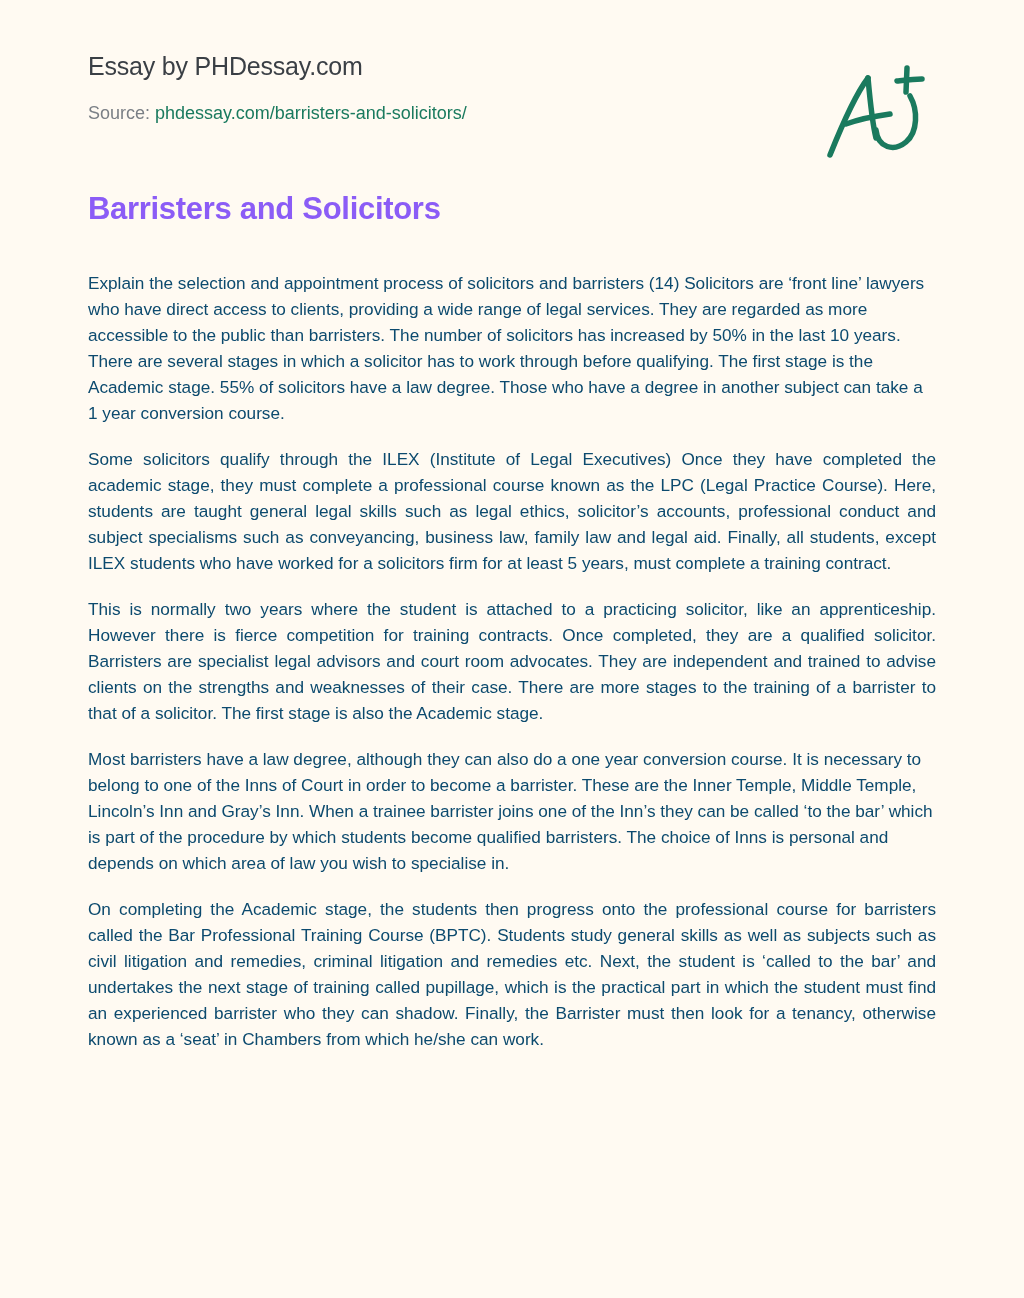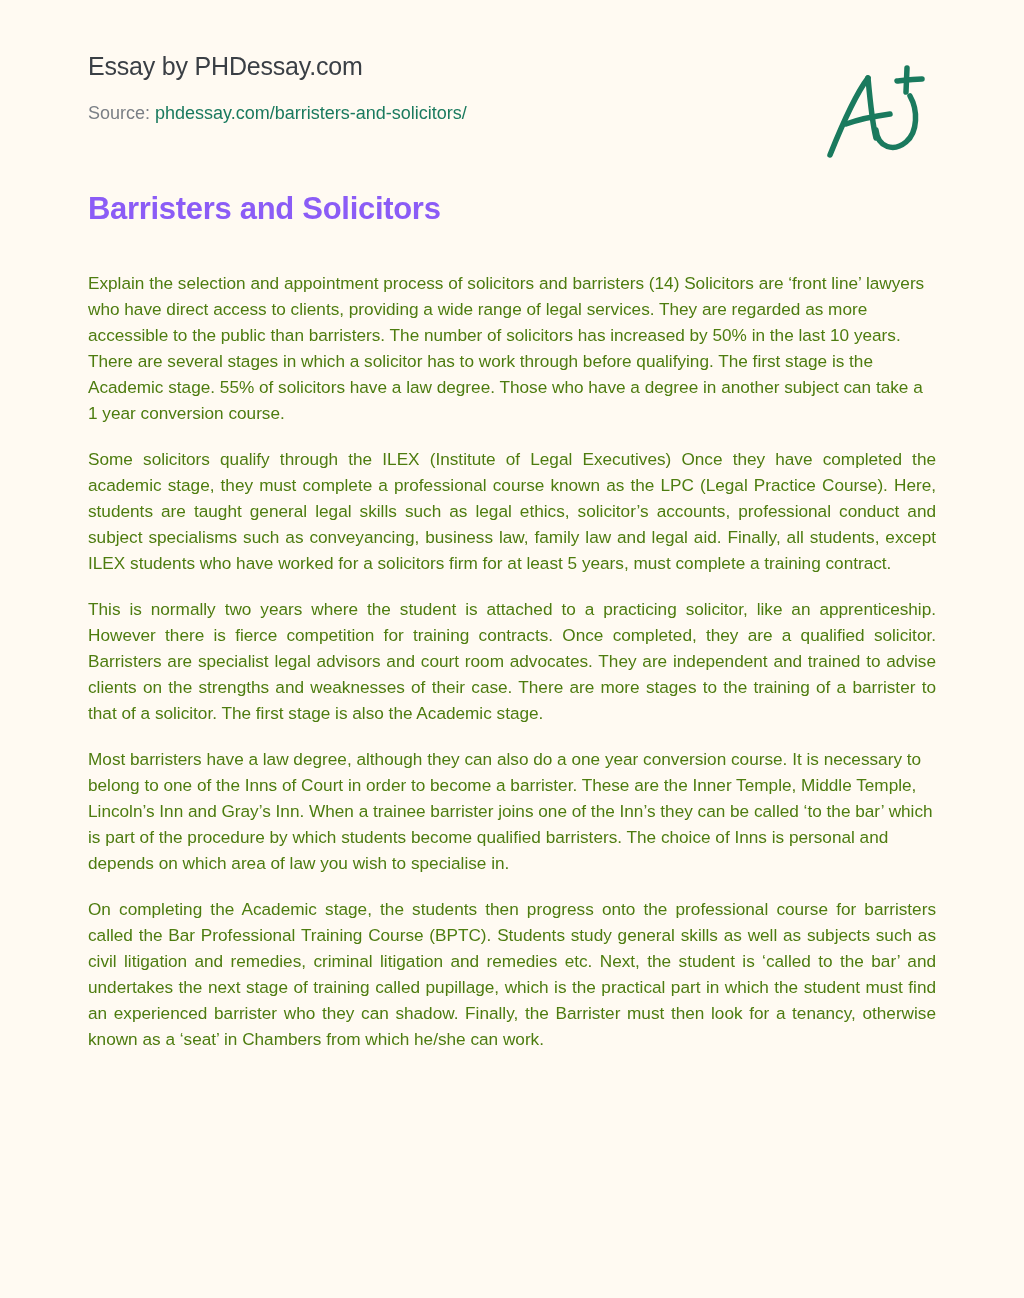--- a/index.html
+++ b/index.html
@@ -60,21 +60,21 @@
     .content {
       position: absolute;
       left: 88px;
       top: 270px;
       width: 848px;
     }
     .content p {
       margin: 0 0 20px 0;
       font-size: 17.2px;
       line-height: 26px;
-      color: #4d7c0f;
+      color: #0c4a6e;
       text-align: justify;
     }
     .content p.left {
       text-align: left;
     }
   </style>
 </head>
 <body>
 
 <div class="header">

